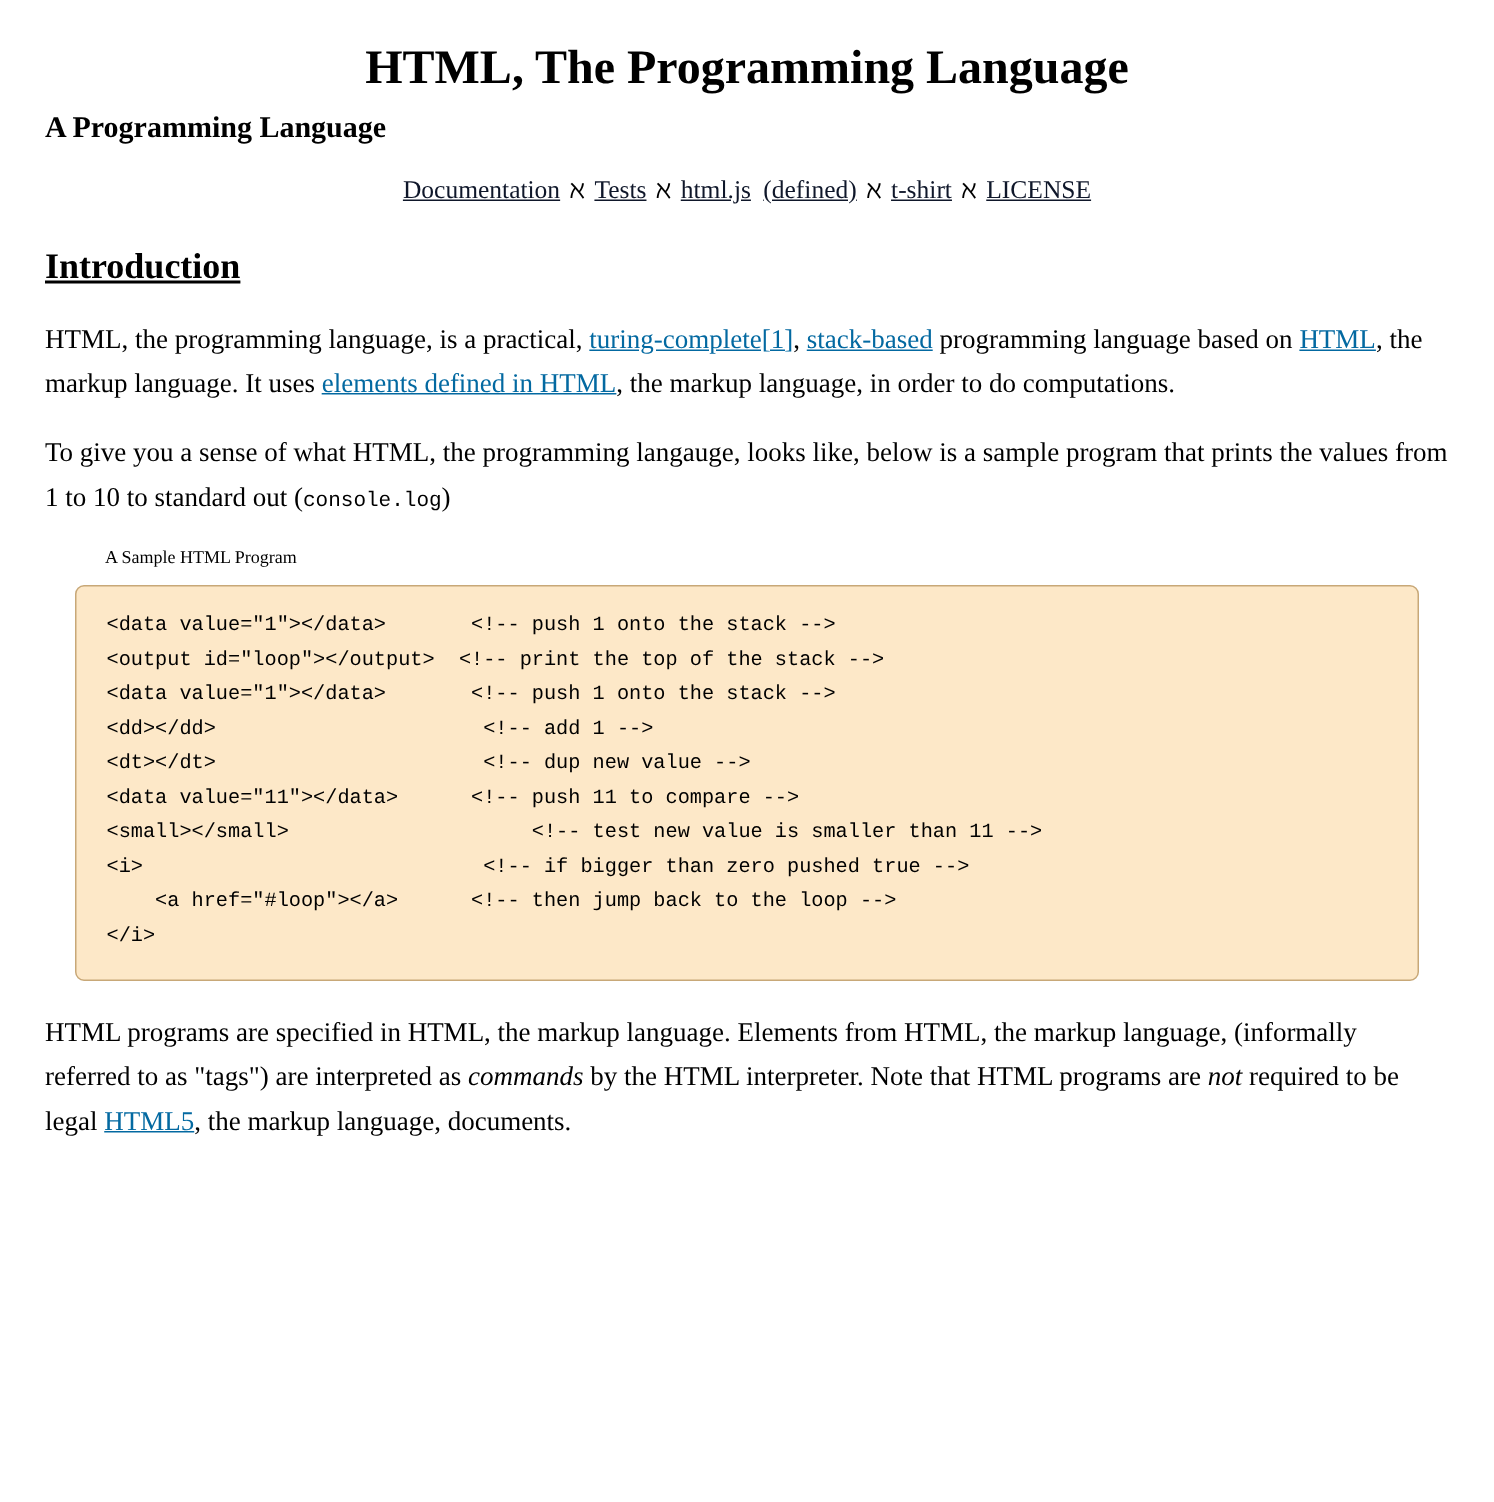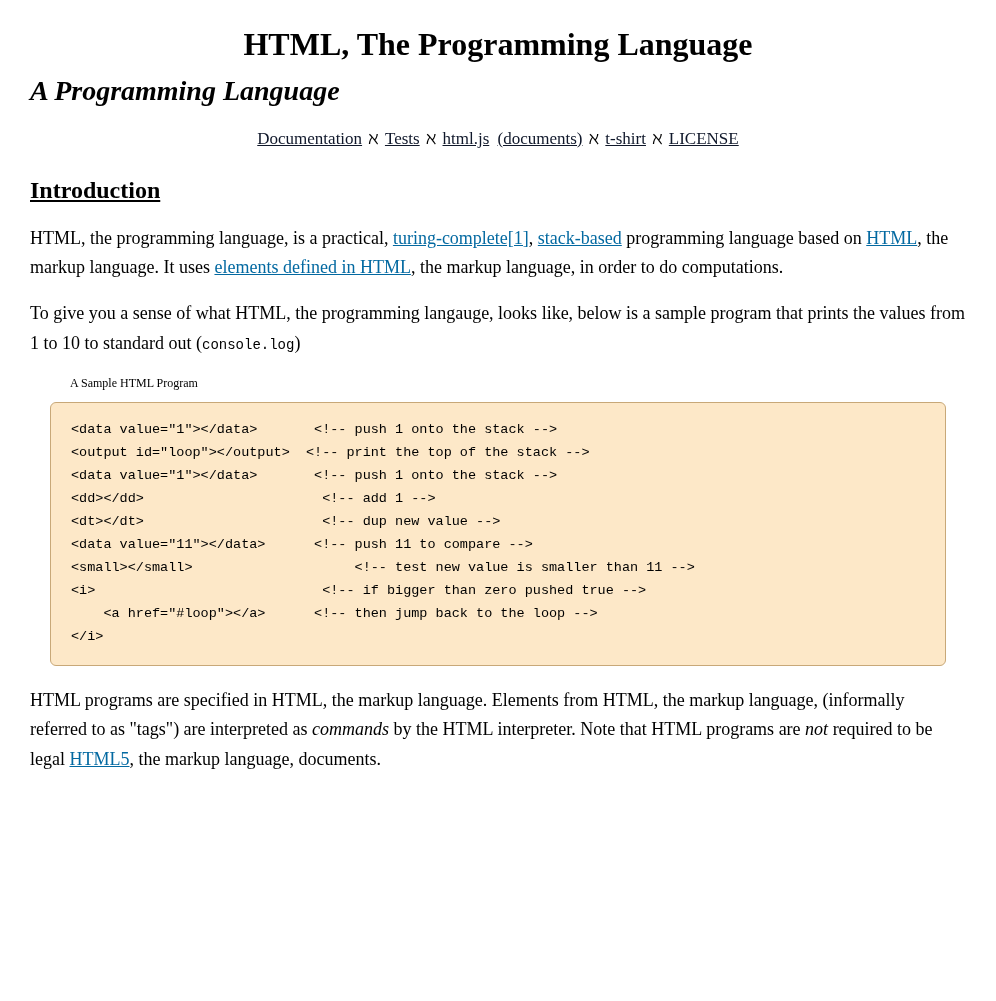--- a/index.html
+++ b/index.html
@@ -19,24 +19,23 @@
     }
 
     h1 {
       font-size: 32px;
       font-weight: bold;
       margin-bottom: 2px;
       text-align: center;
     }
 
     h2.subtitle {
-      font-size: 28px;
+      font-size: 20px;
       font-weight: bold;
       margin-bottom: 14px;
-      font-style: italic;
     }
 
     .nav-links {
       text-align: center;
       margin-bottom: 20px;
       font-size: 17px;
       color: #000;
     }
 
     .nav-links a {
@@ -112,21 +111,21 @@
 <h2 class="subtitle">A Programming Language</h2>
 
 <div class="nav-links">
   
   <a href="#">Documentation</a>
   <span> ℵ </span>
   <a href="#">Tests</a>
   <span> ℵ </span>
   <a href="#">html.js</a>
   <span> </span>
-  <a href="#">(documents)</a>
+  <a href="#">(defined)</a>
   <span> ℵ </span>
   <a href="#">t-shirt</a>
   <span> ℵ </span>
   <a href="#">LICENSE</a>
 </div>
 
 <h3 class="intro-heading">Introduction</h3>
 
 <div class="content-section">
 

